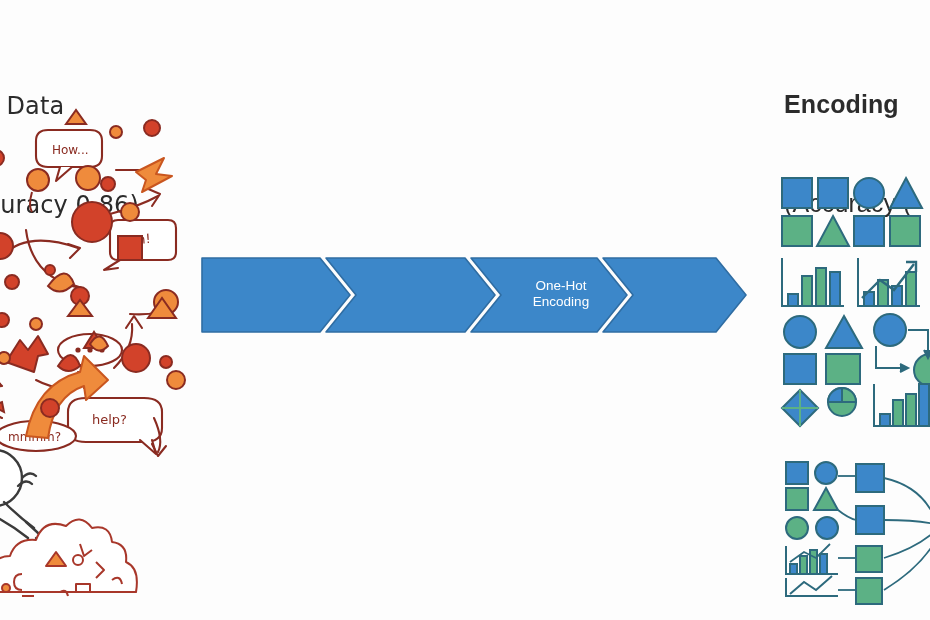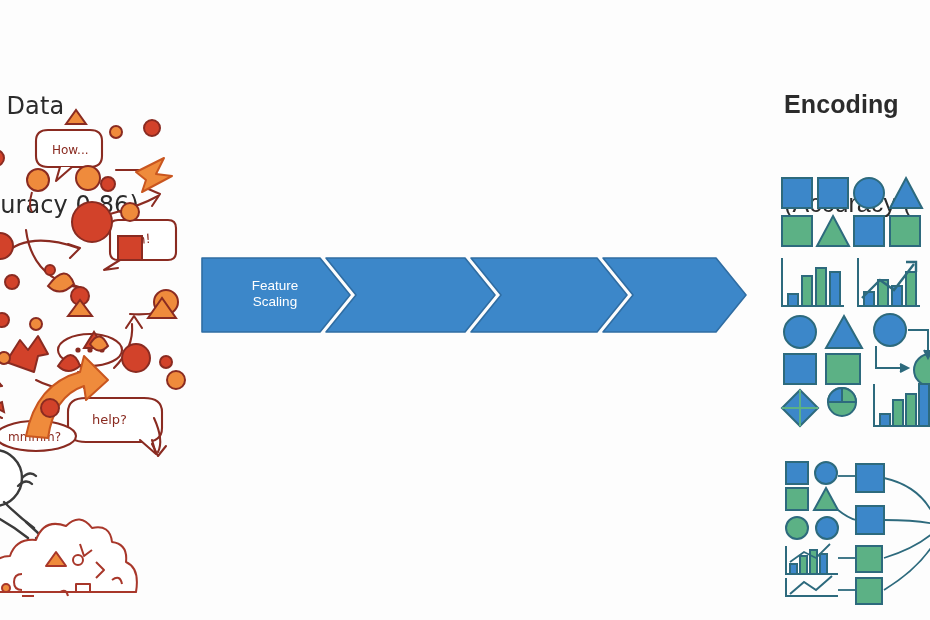--- a/index.html
+++ b/index.html
@@ -246,23 +246,23 @@
 
     <svg width="552" height="78" viewBox="0 0 552 78" style="position:absolute;left:0;top:0;">
       <g stroke="#2f6da3" stroke-width="1.6" stroke-linejoin="round">
         <path d="M2 2 H120 L150 39 L120 76 H2 Z" fill="#3c87c9"></path>
         <path d="M126 2 H265 L295 39 L265 76 H126 L156 39 Z" fill="#3c87c9"></path>
         <path d="M271 2 H397 L427 39 L397 76 H271 L301 39 Z" fill="#3c87c9"></path>
         <path d="M403 2 H516 L546 39 L516 76 H403 L433 39 Z" fill="#3c87c9"></path>
       </g>
     </svg>
 
-    <div class="chev" style="left:0;   width:150px; background:none; border:none; padding:0;">
-      <span class="chev-label">Feature
-Scaling</span>
+    <div class="chev" style="left:295px; width:132px; background:none; border:none; padding:0;">
+      <span class="chev-label">One-Hot
+Encoding</span>
     </div>
   </div>
 
   <div class="cluster" style="left:778px; top:172px; width:230px; height:250px;">
     <svg width="230" height="250" viewBox="0 0 230 250">
       <g stroke="#2d6a7d" stroke-width="2">
 
         <rect x="4" y="6" width="30" height="30" fill="#3c87c9"></rect>
         <rect x="40" y="6" width="30" height="30" fill="#3c87c9"></rect>
         <circle cx="91" cy="21" r="15" fill="#3c87c9"></circle>

